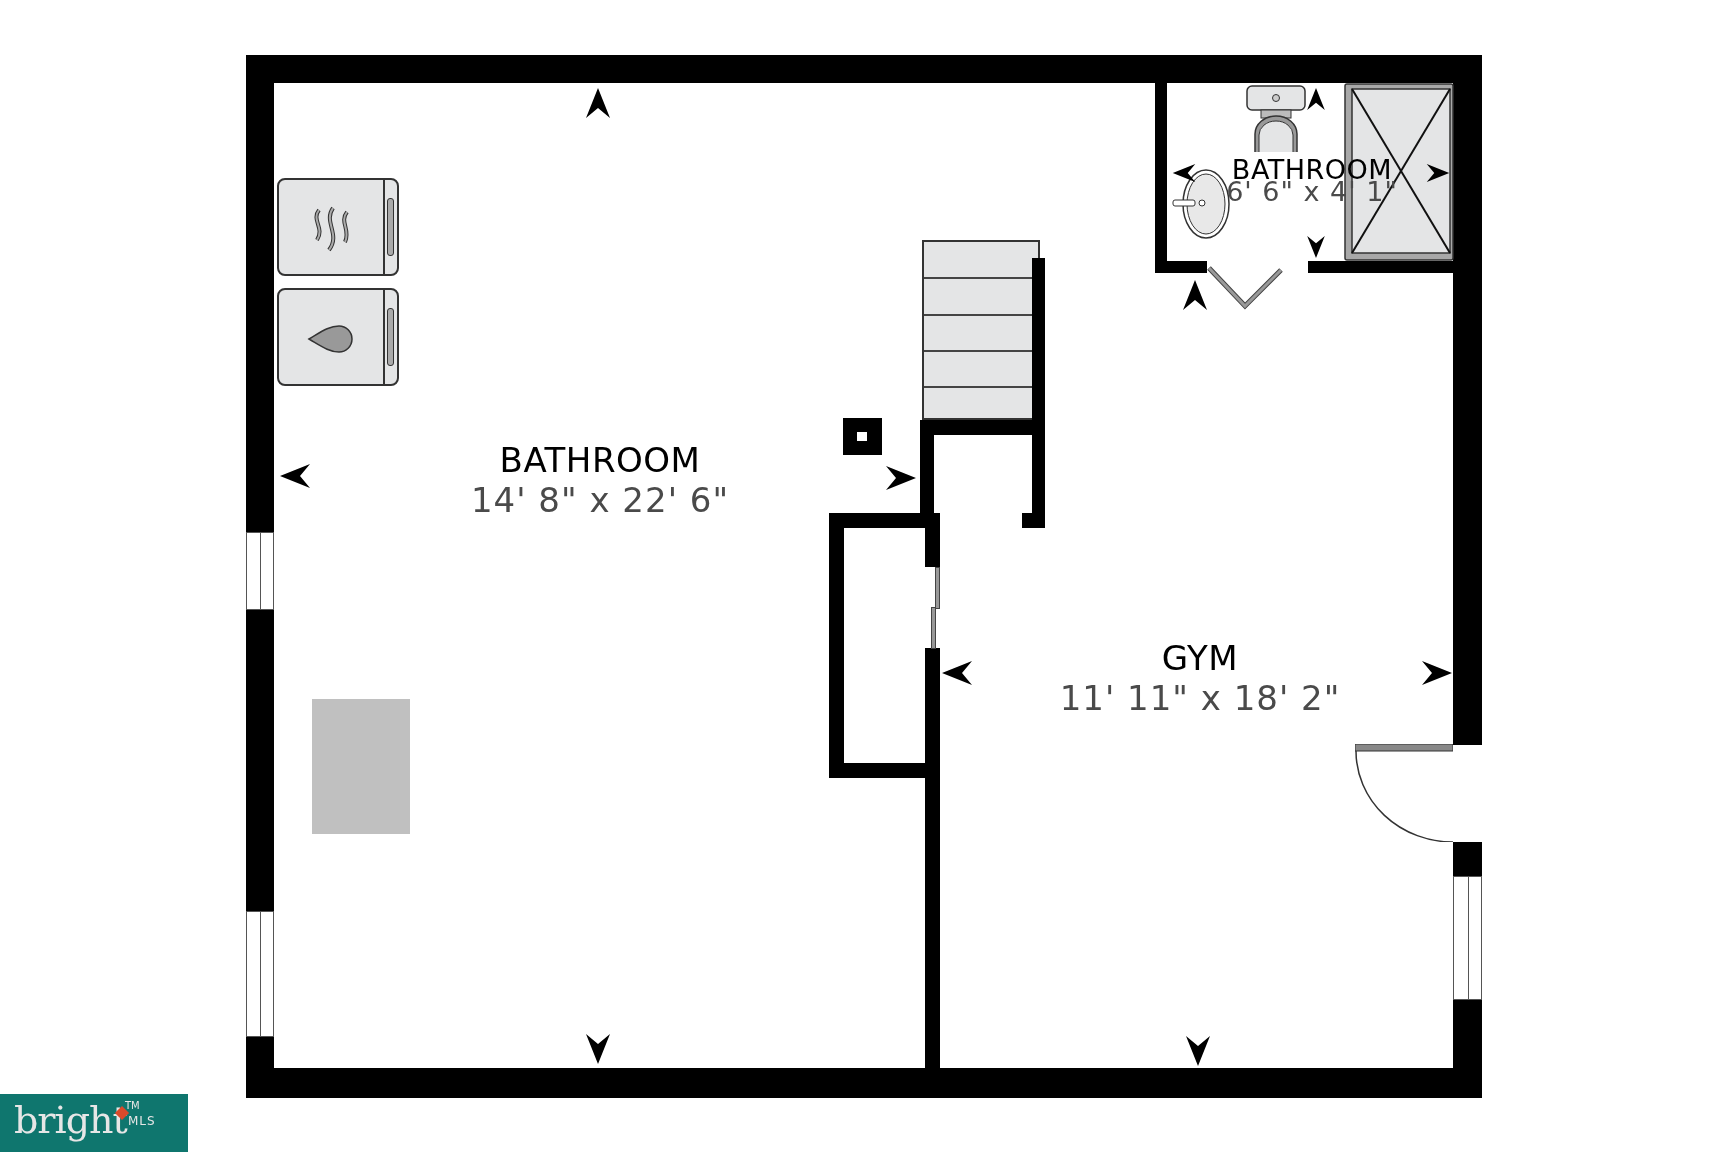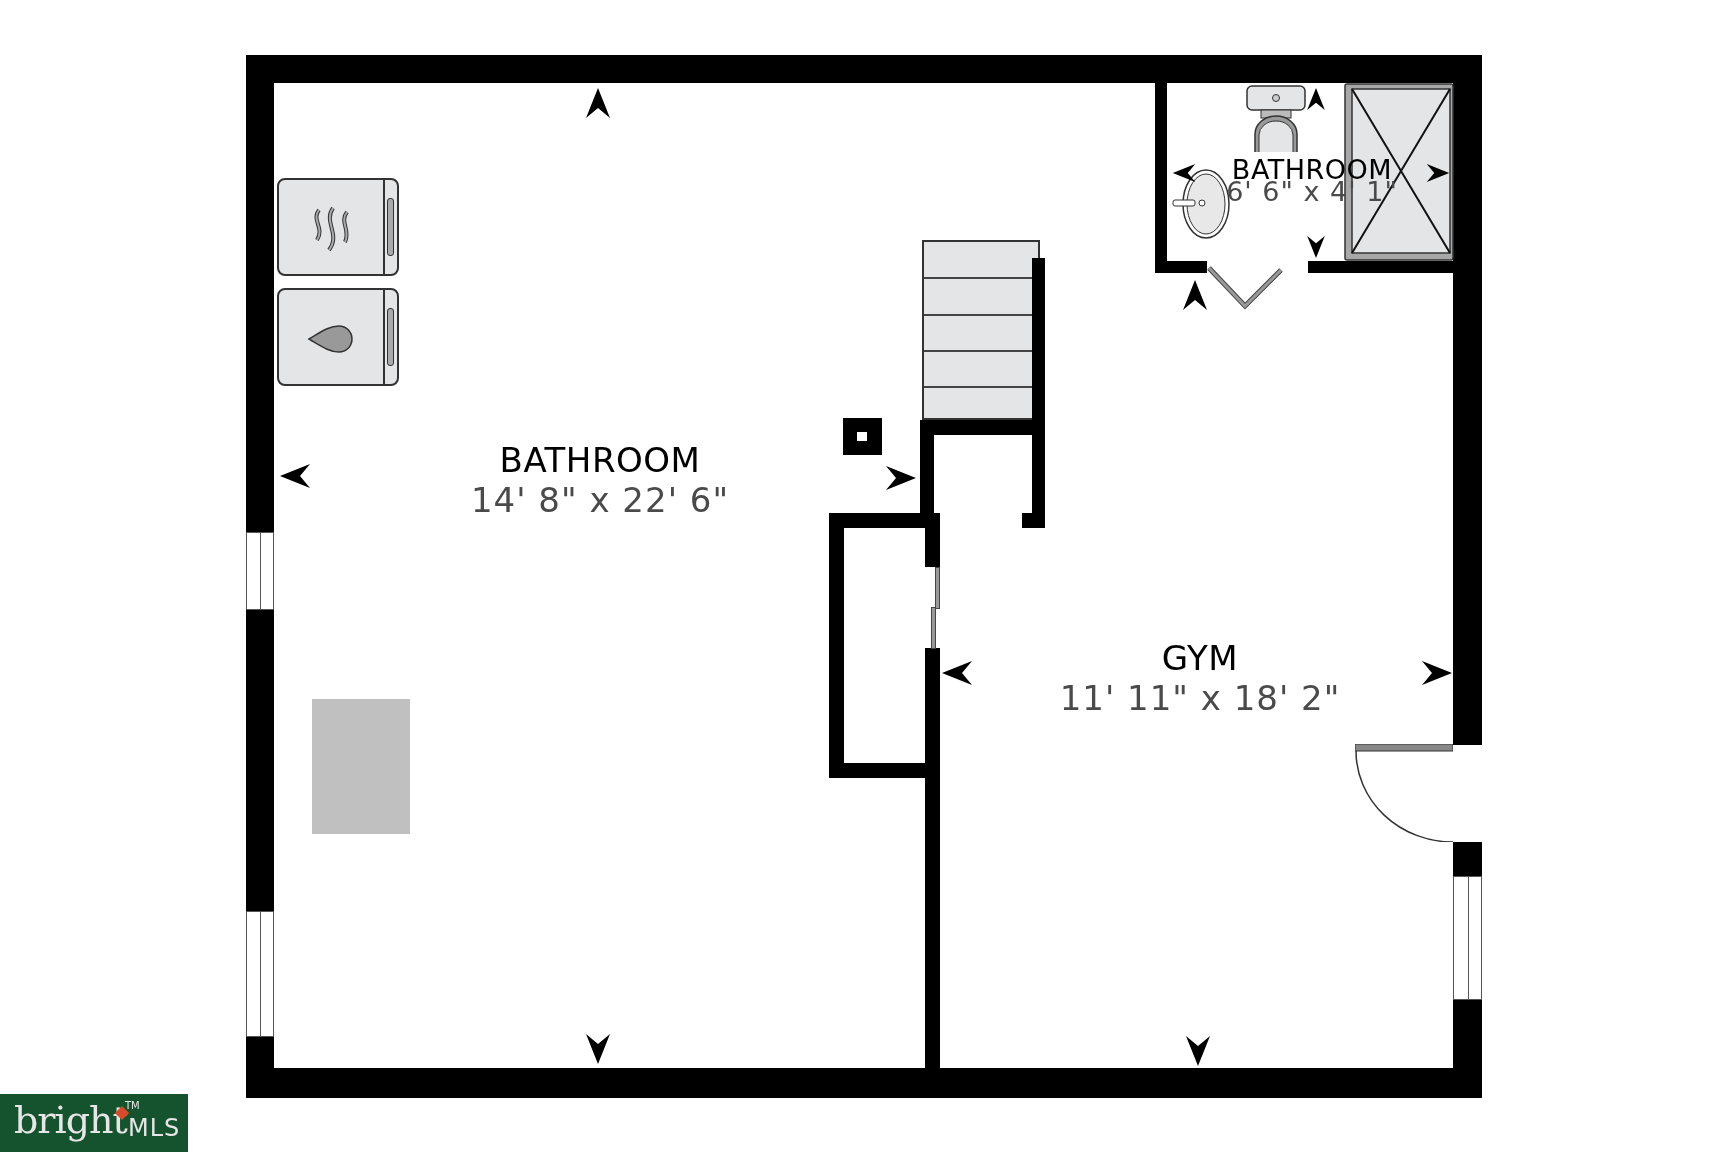--- a/index.html
+++ b/index.html
@@ -11,23 +11,23 @@
   .win.v::after { left:50%; top:0; bottom:0; width:1px; }
   .room-name { position:absolute; color:#000; font-size:34px; text-align:center; white-space:nowrap; letter-spacing:0.5px; }
   .room-dim { position:absolute; color:#4a4a4a; font-size:34px; text-align:center; white-space:nowrap; letter-spacing:1px; }
   .bath-name { font-size:27px; }
   .bath-dim { font-size:27px; }
   .appliance { position:absolute; background:#e4e5e6; border:2px solid #333; border-radius:8px; box-sizing:border-box; }
   .appliance .edge { position:absolute; right:0; top:0; bottom:0; width:12px; border-left:2px solid #333; }
   .appliance .slot { position:absolute; right:3px; top:18px; bottom:18px; width:5px; background:#aaa; border:1.5px solid #333; border-radius:3px; }
   .stairs { position:absolute; background:#e4e5e6; border:2px solid #333; box-sizing:border-box; }
   .stair-line { position:absolute; left:0; right:0; height:2px; background:#444; }
-  .logo { position:absolute; left:0; top:1094px; width:188px; height:58px; background:#14532d; }
+  .logo { position:absolute; left:0; top:1094px; width:188px; height:58px; background:#0f766e; }
   .logo .bright { position:absolute; left:14px; top:4px; font-family:"DejaVu Serif", serif; font-size:38px; color:#e6e6e6; letter-spacing:-1px; }
-  .logo .mls { position:absolute; left:128px; top:20px; font-size:24px; color:#e6e6e6; letter-spacing:1px; }
+  .logo .mls { position:absolute; left:128px; top:20px; font-size:12px; color:#e6e6e6; letter-spacing:1px; }
   .logo .star { position:absolute; left:117px; top:14px; width:10px; height:10px; background:#d94a2a; transform:rotate(45deg); }
   .logo .tm { position:absolute; left:125px; top:6px; font-size:10px; color:#e6e6e6; }
 </style>
 </head>
 <body>
 
 <div class="abs" style="left:0;top:0;width:1728px;height:1152px;">
 
   <div class="wall" style="left:246px;top:55px;width:1236px;height:28px;"></div>
   <div class="wall" style="left:246px;top:1068px;width:1236px;height:30px;"></div>

